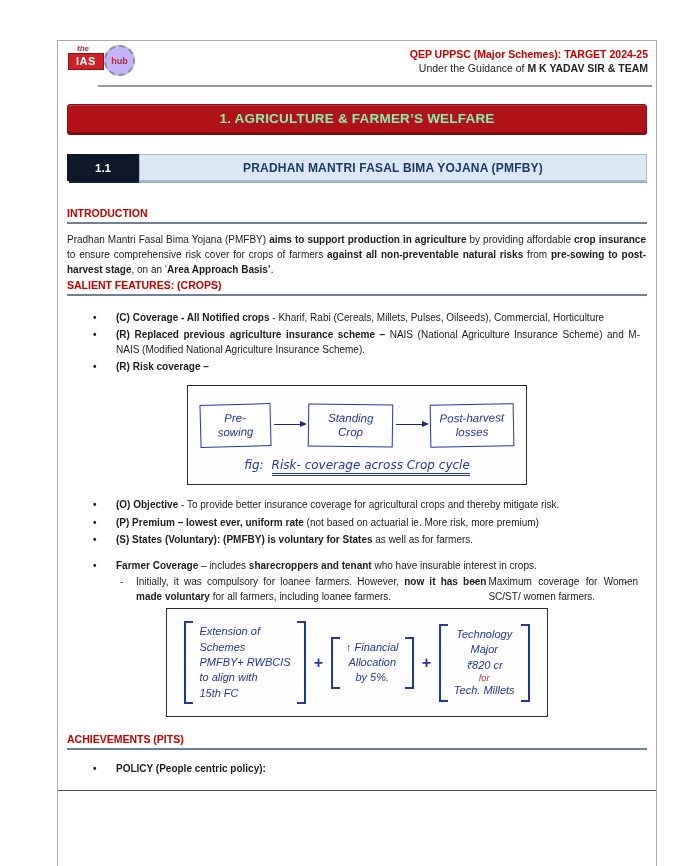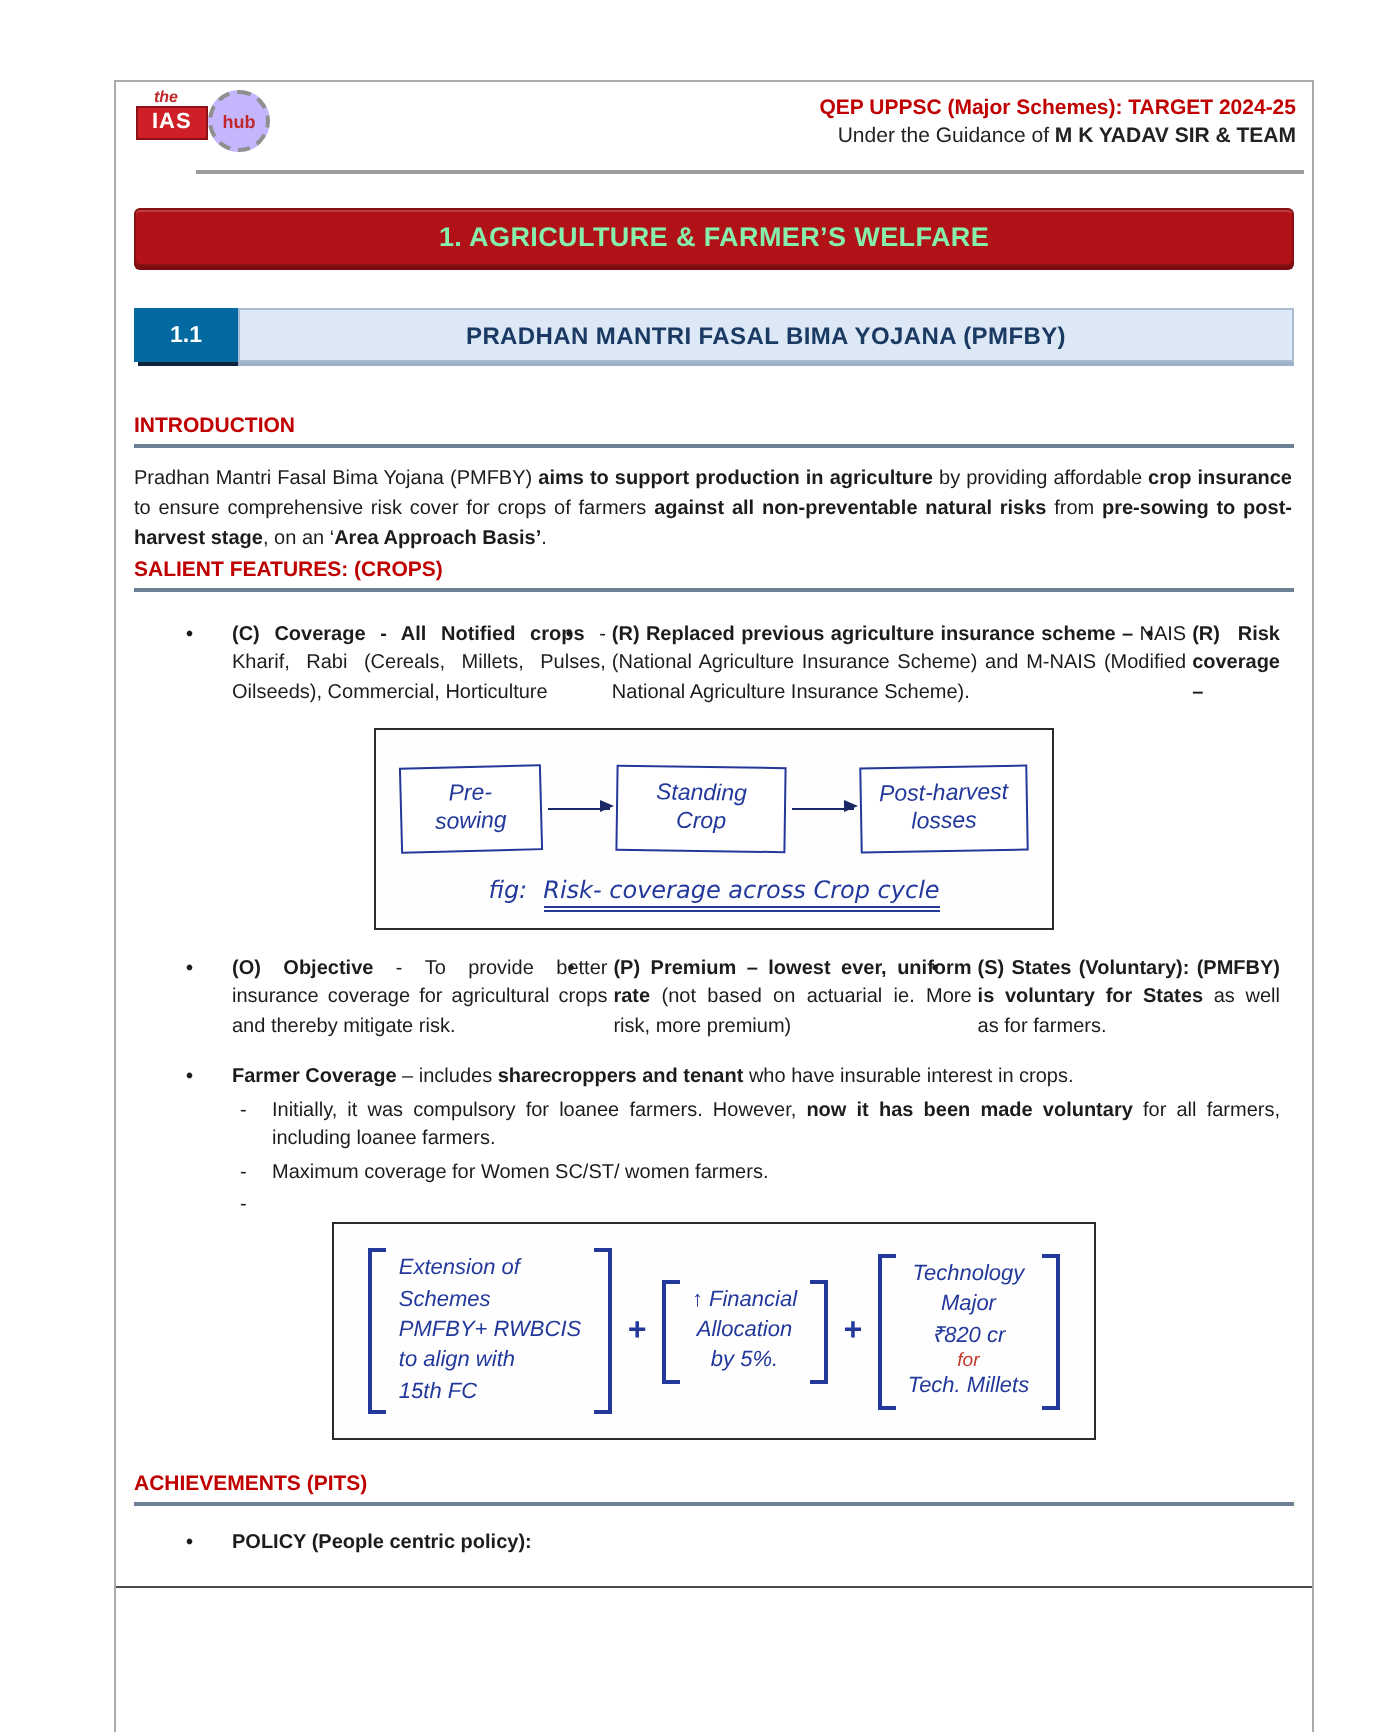--- a/index.html
+++ b/index.html
@@ -27,42 +27,42 @@
   .hdr-line2 { color:#222; font-size:10.5px; }
   
   .banner {
     margin:17px 9px 0; height:29px; display:flex; align-items:center; justify-content:center;
     background:#b11218; border:1px solid #871014; border-radius:3px;
     box-shadow:0 2px 0 #7a0c10, inset 0 1px 0 rgba(255,255,255,.18);
     color:#86efac; font-weight:bold; font-size:13.5px; letter-spacing:.2px;
   }
   
   .section-row { margin:21px 9px 0; height:27px; display:flex; }
-  .sec-num { width:52px; background:#0369a1; color:#fff; font-weight:bold; font-size:11.5px;
+  .sec-num { width:72px; background:#0f172a; color:#fff; font-weight:bold; font-size:11.5px;
              display:flex; align-items:center; justify-content:center; box-shadow:2px 2px 0 #10243f; }
   .sec-title { flex:1; background:#dce8f5; border:1px solid #a9bcd1; box-shadow:0 2px 0 #9db0c8;
                color:#1a3a63; font-weight:bold; font-size:12px;
                display:flex; align-items:center; justify-content:center; letter-spacing:.2px; }
   
   .h-red { margin:26px 9px 0; color:#c00000; font-weight:bold; font-size:10.5px; }
   .h-red.tight { margin-top:1px; }
   .h-red.ach { margin-top:16px; }
   .rule { height:2px; background:#6d8096; margin:3px 9px 0; }
   
   .para { margin:8px 10px 0 9px; font-size:10px; line-height:1.52; text-align:justify; }
   
   .blist { list-style:none; margin:15px 0 0; padding:0 16px 0 58px;
-           display:flex; flex-direction:row; gap:3px; font-size:10px; line-height:1.45; text-align:justify; }
+           display:flex; flex-direction:column; gap:3px; font-size:10px; line-height:1.45; text-align:justify; }
   .blist.l2 { margin-top:13px; }
   .blist.l3 { margin-top:11px; }
   .blist.pol { margin-top:12px; }
   .blist li { position:relative; }
   .blist li::before { content:"\2022"; position:absolute; left:-23px; font-weight:bold; }
   .dlist { list-style:none; margin:2px 0 0; padding:0 16px 0 78px;
-           display:flex; flex-direction:column; gap:2px; font-size:10px; line-height:1.45; text-align:justify; }
+           display:flex; flex-direction:row; gap:2px; font-size:10px; line-height:1.45; text-align:justify; }
   .dlist li { position:relative; }
   .dlist li::before { content:"-"; position:absolute; left:-16px; }
   .dlist li.empty { min-height:11px; }
   
   .frame { border:1.2px solid #2b2b2b; background:#fefefe; margin:10px auto 0; }
   .frame.d1 { width:340px; padding:18px 12px 12px; }
   .frame.d2 { width:382px; padding:12px 8px; margin-top:4px; display:flex; justify-content:center; }
   .hw { font-style:italic; color:#23389b; font-family:"DejaVu Sans", sans-serif; }
   .flow { display:flex; align-items:center; justify-content:center; }
   .hw-box { border:1.6px solid #23389b; padding:6px 8px; font-size:11.5px; font-style:italic;

